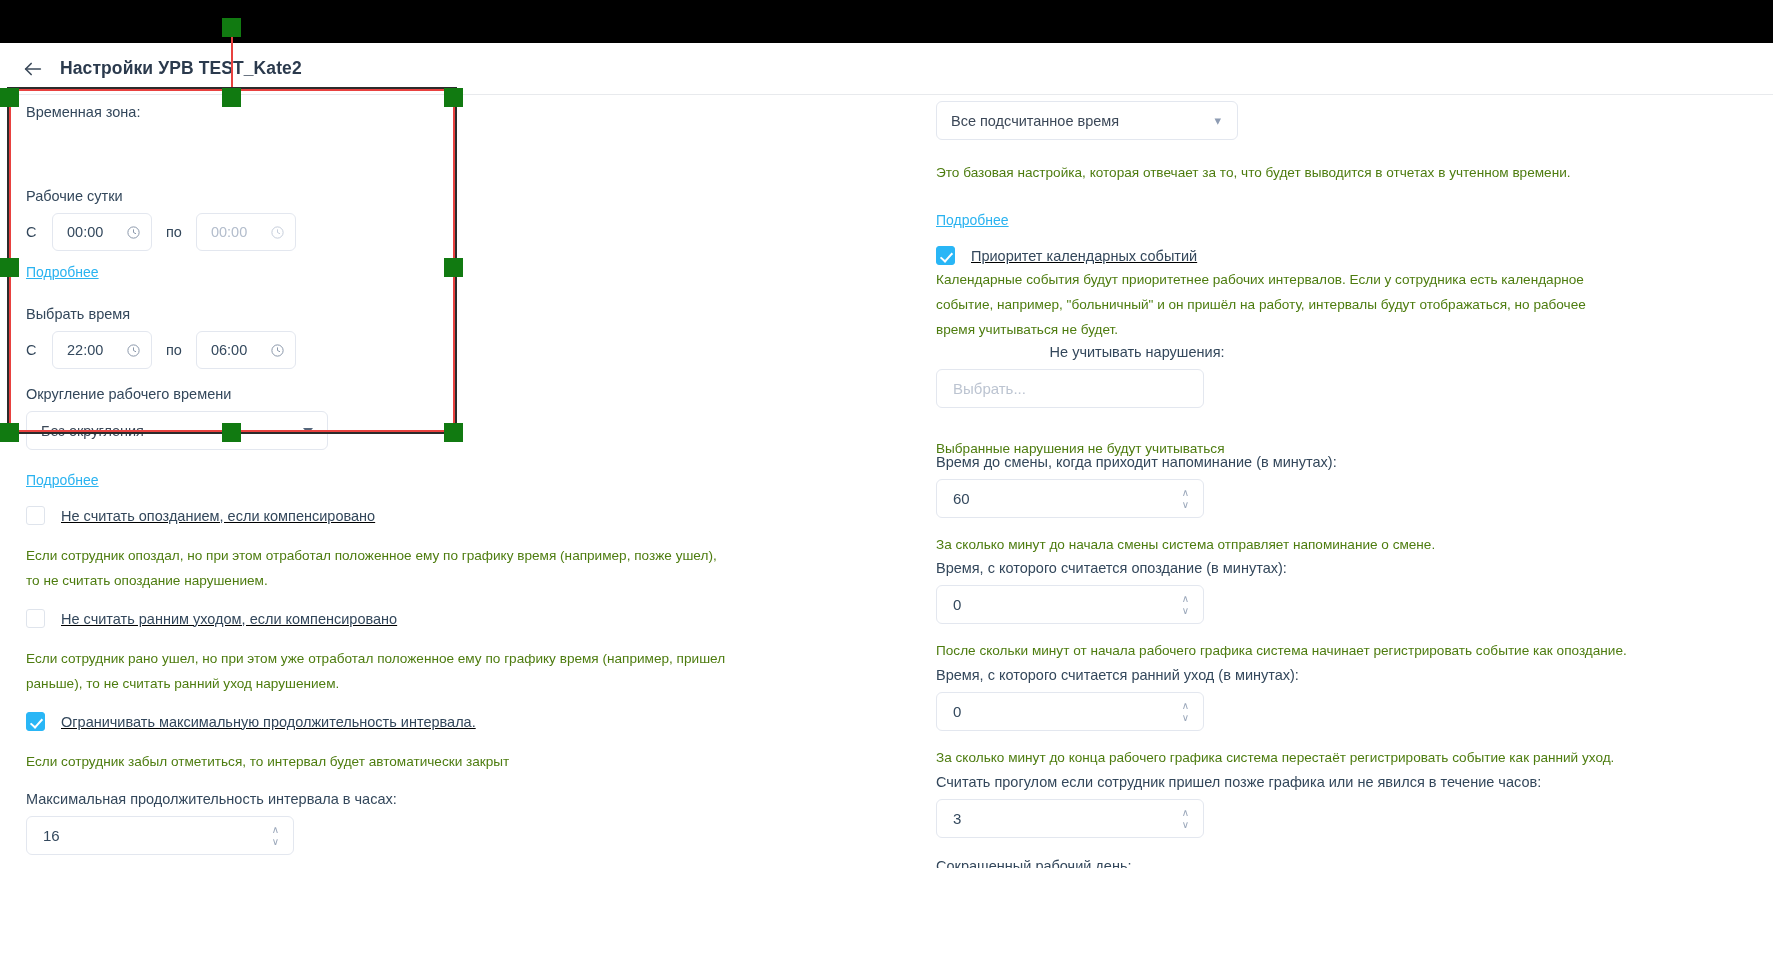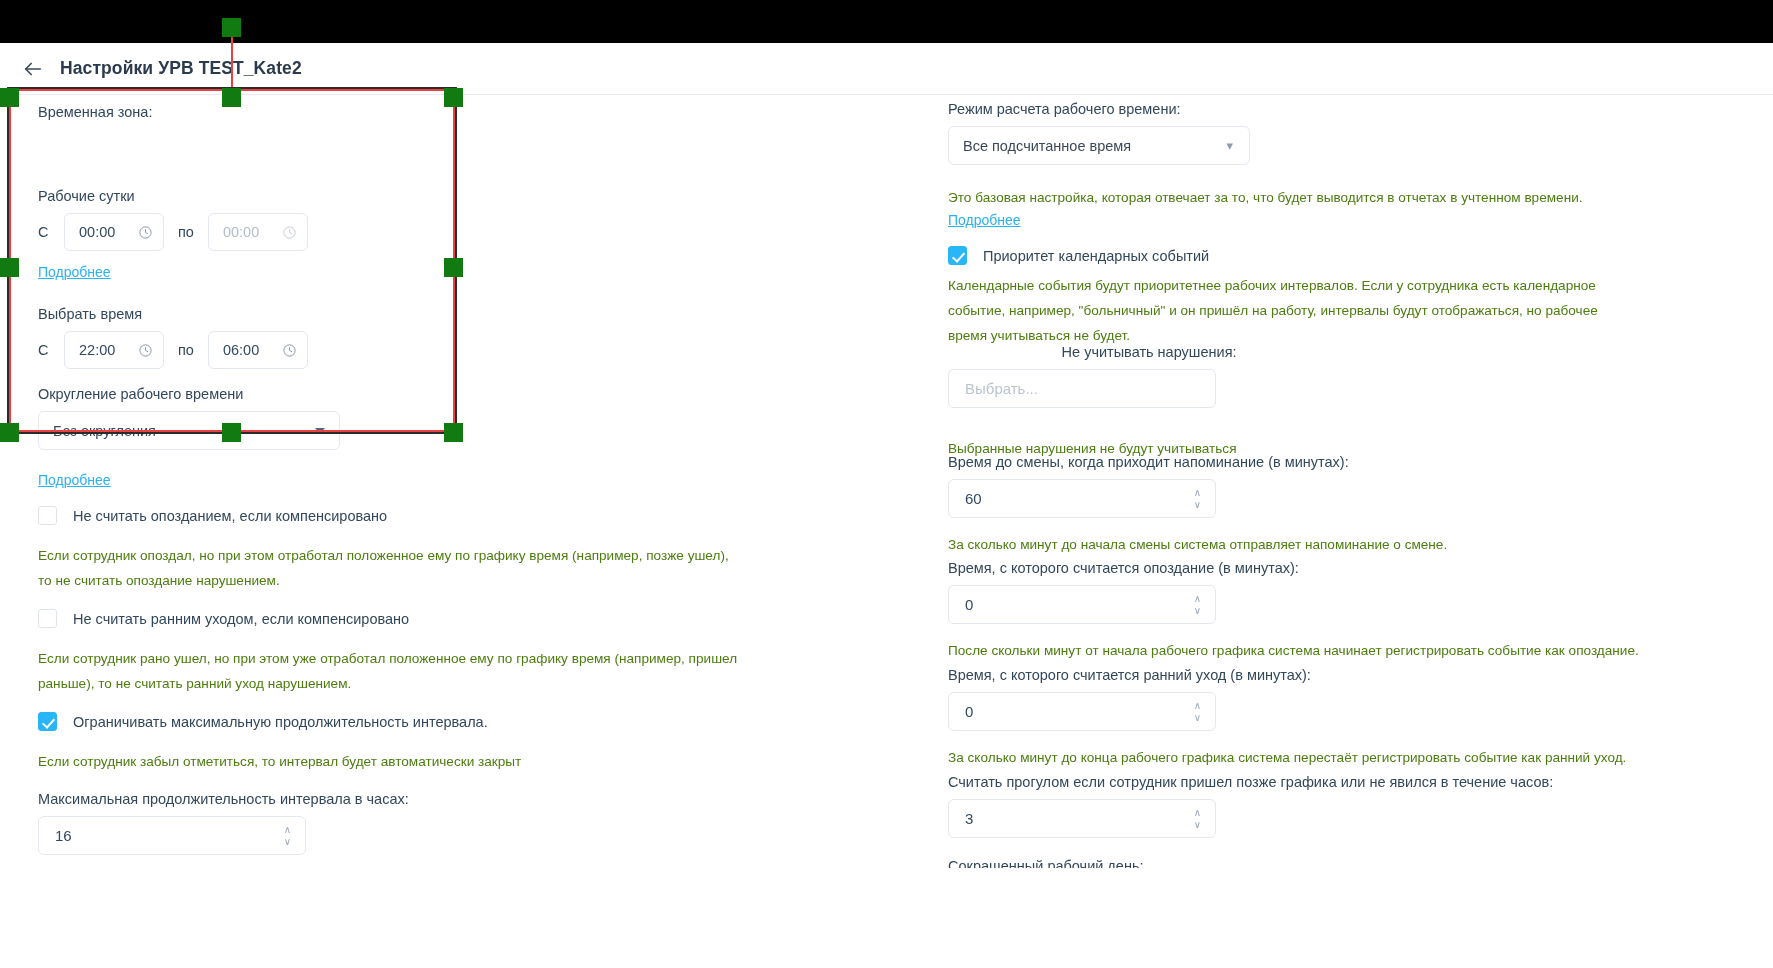--- a/index.html
+++ b/index.html
@@ -46,21 +46,21 @@
     font-size: 17.5px;
     font-weight: bold;
     color: #2b3a4d;
     letter-spacing: 0.1px;
     white-space: nowrap;
   }
 
   
   .content {
     position: absolute;
-    top: 96px; left: 16px;
+    top: 96px; left: 4px;
     width: 1700px;
     height: 872px;
     background: #ffffff;
   }
 
   .col {
     position: absolute;
     top: 0;
   }
   .col-left { left: 22px; width: 790px; }
@@ -143,20 +143,21 @@
     text-decoration: underline;
     cursor: pointer;
     display: inline-block;
   }
 
   
   .check-row {
     display: flex;
     align-items: center;
     gap: 16px;
+    text-decoration: underline;
   }
   .cbox {
     width: 19px; height: 19px;
     border: 1px solid #dfe4ec;
     border-radius: 3px;
     background: #fff;
     flex: 0 0 auto;
     cursor: pointer;
   }
   .cbox.checked {
@@ -372,38 +373,37 @@
           <span>∨</span>
         </span>
       </div>
     </div>
 
   </div>
 
   <div class="col col-right">
 
     <div style="position:absolute; top:5px; left:0;">
-      <div class="field-label">Режим расчета рабочего времени:</div>
       <div class="select">
         <span>Все подсчитанное время</span>
         <span class="caret-chev">▾</span>
       </div>
       <div class="hint" style="margin-top:20px;">Это базовая настройка, которая отвечает за то, что будет выводится в отчетах в учтенном времени.</div>
     </div>
 
     <div style="position:absolute; top:115px; left:0;">
       <span class="more-link">Подробнее</span>
     </div>
 
     <div style="position:absolute; top:150px; left:0;">
       <div class="check-row">
         <span class="cbox checked"></span>
         <span class="check-label">Приоритет календарных событий</span>
       </div>
-      <div class="hint" style="margin-top:8px; max-width:680px;">Календарные события будут приоритетнее рабочих интервалов. Если у сотрудника есть календарное событие, например, "больничный" и он пришёл на работу, интервалы будут отображаться, но рабочее время учитываться не будет.</div>
+      <div class="hint" style="margin-top:2px; max-width:680px;">Календарные события будут приоритетнее рабочих интервалов. Если у сотрудника есть календарное событие, например, "больничный" и он пришёл на работу, интервалы будут отображаться, но рабочее время учитываться не будет.</div>
     </div>
 
     <div style="position:absolute; top:248px; left:0;text-align:right;">
       <div class="field-label">Не учитывать нарушения:</div>
       <div class="text-input">
         <span>Выбрать...</span>
       </div>
       <div class="hint" style="margin-top:28px;">Выбранные нарушения не будут учитываться</div>
     </div>
 

